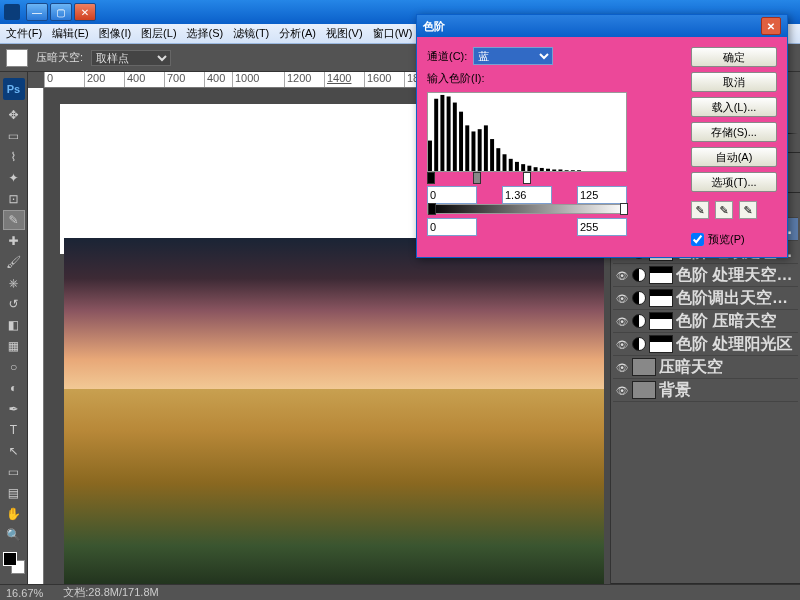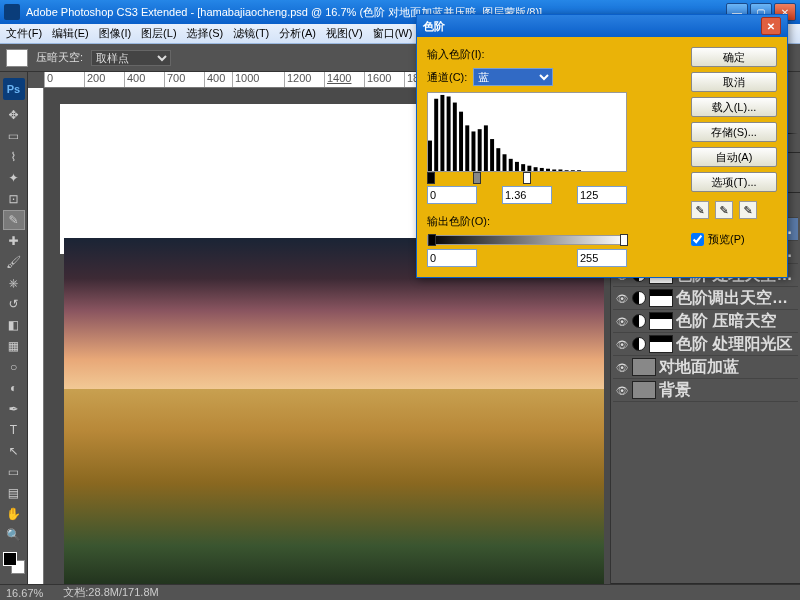--- a/index.html
+++ b/index.html
@@ -49,21 +49,21 @@
 .layer { display:flex; align-items:center; height:23px; background:#535353; border-bottom:1px solid #444; gap:3px; padding:0 2px; }
 .layer.selected { background:#5a7aa8; color:#fff; }
 .eye { width:14px; height:14px; display:flex; align-items:center; justify-content:center; color:#ddd; font-size:10px; }
 .layer-thumb { width:24px; height:18px; background:#888; border:1px solid #222; }
 .layer-mask { width:24px; height:18px; background:linear-gradient(#000 40%,#fff 40%); border:1px solid #222; }
 .layer-name { flex:1; font-size:16px; color:#ddd; white-space:nowrap; overflow:hidden; text-overflow:ellipsis;font-weight:bold; }
 .layer.selected .layer-name { color:#fff; }
 .adj-icon { width:14px; height:14px; border-radius:50%; background:linear-gradient(90deg,#000 50%,#fff 50%); border:1px solid #222; }
 
 
-.dialog { position:absolute; top:14px; left:416px; width:372px; background:#eab308; border:1px solid #0a5fc9; box-shadow:2px 2px 8px rgba(0,0,0,0.4); z-index:100; }
+.dialog { position:absolute; top:14px; left:416px; width:372px; background:#ec4899; border:1px solid #0a5fc9; box-shadow:2px 2px 8px rgba(0,0,0,0.4); z-index:100; }
 .dlg-title { background:linear-gradient(#2a80e0,#0a5fc9); height:22px; display:flex; align-items:center; padding:0 6px; color:#fff; font-weight:bold; }
 .dlg-title .spacer { flex:1; }
 .dlg-close { width:20px; height:18px; background:#e06040; border:1px solid #a03020; border-radius:2px; color:#fff; display:flex; align-items:center; justify-content:center; font-size:10px; }
 .dlg-body { padding:10px; display:flex; gap:10px; }
 .dlg-left { flex:1; }
 .dlg-right { width:86px; display:flex; flex-direction:column; gap:5px; }
 .dlg-btn { height:20px; background:linear-gradient(#fefefe,#e0e0d0); border:1px solid #888; border-radius:2px; font-size:11px; display:flex; align-items:center; justify-content:center; }
 .row { display:flex; align-items:center; gap:6px; margin-bottom:6px; }
 .dlg-select { background:#316ac5; color:#fff; border:1px solid #7a9ed0; width:80px; height:18px; font-size:11px; }
 .levels-histo { width:200px; height:80px; border:1px solid #999; background:#fff; position:relative; margin-bottom:2px; }
@@ -76,21 +76,20 @@
 .eyedrop { width:18px; height:18px; border:1px solid #999; background:#f4f4ec; display:flex; align-items:center; justify-content:center; font-size:11px; }
 .checkbox { display:flex; align-items:center; gap:4px; margin-top:8px; }
 .checkbox input { width:13px; height:13px; }
 .pslogo { width:22px; height:22px; background:#0a3d7a; color:#6bb5f5; display:flex; align-items:center; justify-content:center; font-weight:bold; font-size:11px; margin:4px auto; border-radius:2px; }
 </style>
 </head>
 <body>
 
 <div class="titlebar">
   <div class="icon"></div>
-  <div class="title">Adobe Photoshop CS3 Extended - [hamabajiaocheng.psd @ 16.7% (色阶 对地面加蓝并压暗, 图层蒙版/8)]</div>
   <div class="winbtns">
     <div class="winbtn">—</div>
     <div class="winbtn">▢</div>
     <div class="winbtn" style="background:linear-gradient(#f08060,#d04020)">✕</div>
   </div>
 </div>
 
 <div class="menubar">
   <span>文件(F)</span>
   <span>编辑(E)</span>
@@ -227,46 +226,46 @@
         </div>
         <div class="layer">
           <div class="eye">👁</div>
           <div class="adj-icon"></div>
           <div class="layer-mask"></div>
           <div class="layer-name">色阶 处理阳光区</div>
         </div>
         <div class="layer">
           <div class="eye">👁</div>
           <div class="layer-thumb"></div>
-          <div class="layer-name">对地面加蓝</div>
+          <div class="layer-name">压暗天空</div>
         </div>
         <div class="layer">
           <div class="eye">👁</div>
           <div class="layer-thumb"></div>
           <div class="layer-name">背景</div>
         </div>
       </div>
   </div>
 </div>
 
 <div class="dialog">
   <div class="dlg-title">
     <span>色阶</span>
     <div class="spacer"></div>
     <div class="dlg-close">✕</div>
   </div>
   <div class="dlg-body">
     <div class="dlg-left">
       <div class="row">
-          <span>输入色阶(I):</span>
-        </div>
-      <div class="row">
         <span>通道(C):</span>
         <select class="dlg-select"><option>蓝</option></select>
       </div>
+      <div class="row">
+          <span>输入色阶(I):</span>
+        </div>
       <div class="levels-histo">
         <svg width="100%" height="100%" viewBox="0 0 200 80" preserveAspectRatio="none" id="levels-svg">
             <rect x="0" y="48.8" width="4" height="31.200000000000003" fill="#000"></rect>
             <rect x="6.2745098039215685" y="5.900000000000006" width="4" height="74.1" fill="#000"></rect>
             <rect x="12.549019607843137" y="2" width="4" height="78" fill="#000"></rect>
             <rect x="18.823529411764707" y="3.5600000000000023" width="4" height="76.44" fill="#000"></rect>
             <rect x="25.098039215686274" y="9.799999999999997" width="4" height="70.2" fill="#000"></rect>
             <rect x="31.372549019607842" y="19.159999999999997" width="4" height="60.84" fill="#000"></rect>
             <rect x="37.64705882352941" y="33.2" width="4" height="46.8" fill="#000"></rect>
             <rect x="43.92156862745098" y="39.44" width="4" height="40.56" fill="#000"></rect>
@@ -302,23 +301,20 @@
         <div class="slider-handle" style="left:46px;background:#888"></div>
         <div class="slider-handle" style="left:96px;background:#fff"></div>
       </div>
       <div class="inputs-row">
         <input value="0" style="">
         <div class="gap"></div>
         <input value="1.36" style="">
         <div class="gap"></div>
         <input value="125" style="">
       </div>
-      <div class="row" style="margin-top:10px;">
-          <span>输出色阶(O):</span>
-        </div>
       <div class="slider-track">
         <div class="slider-handle" style="left:0;background:#000"></div>
         <div class="slider-handle" style="left:192px;background:#fff"></div>
       </div>
       <div class="inputs-row">
         <input value="0" style="">
         <div class="gap"></div>
         <input value="255" style="">
       </div>
     </div>

